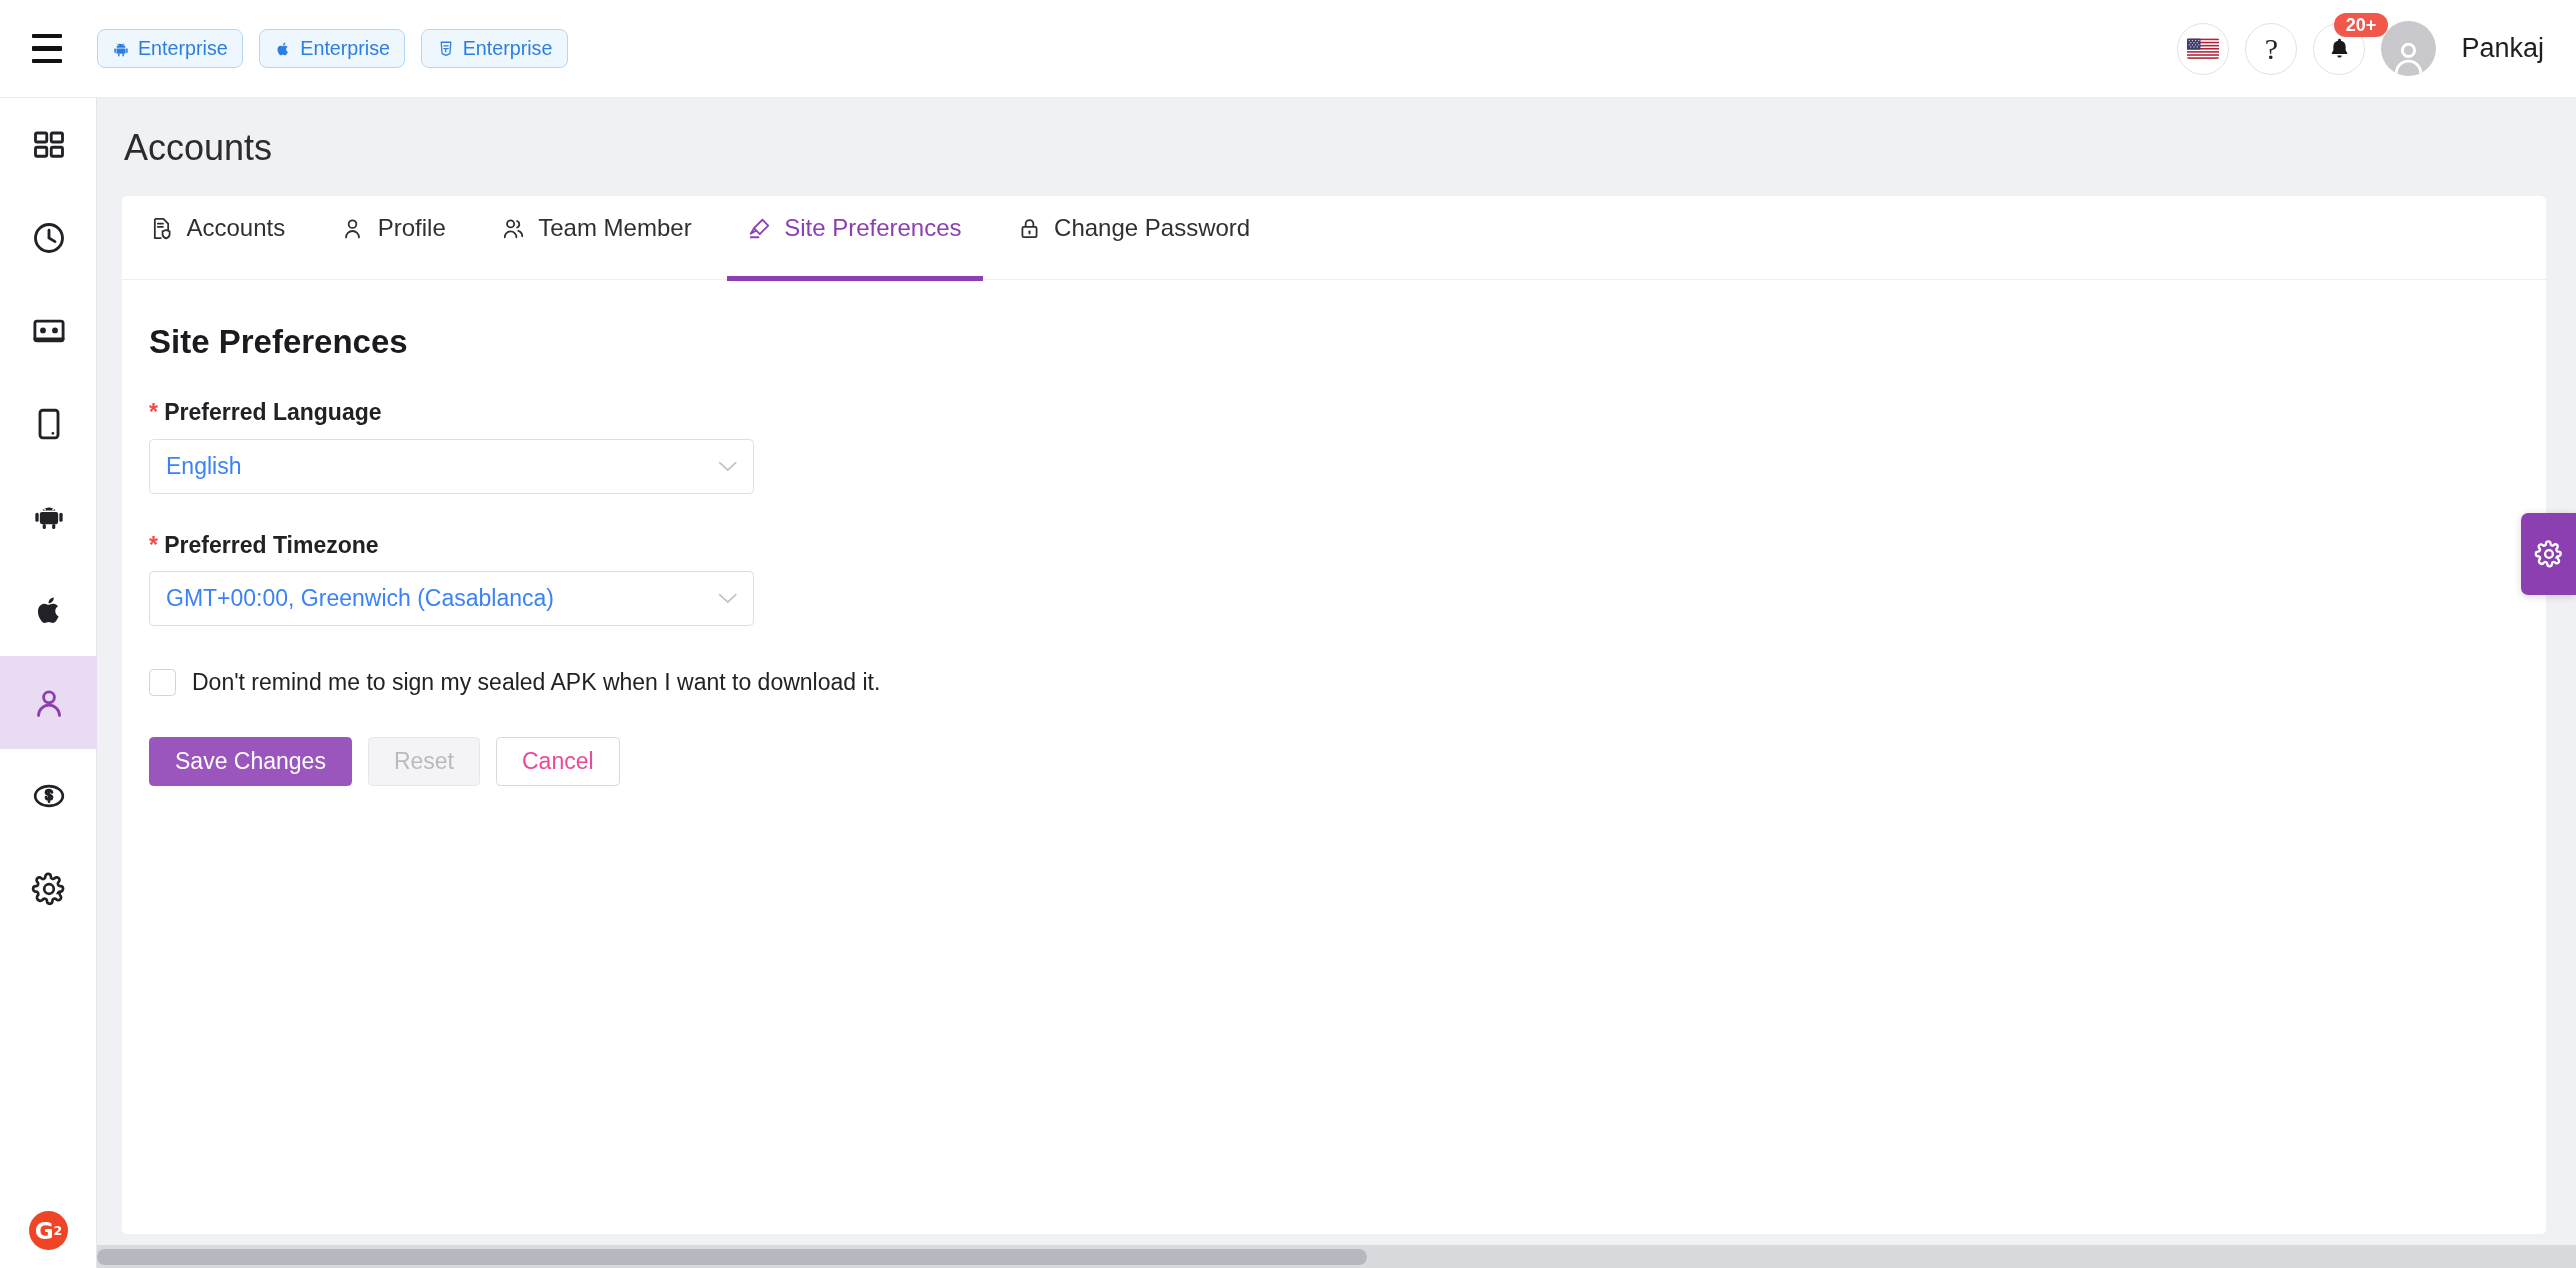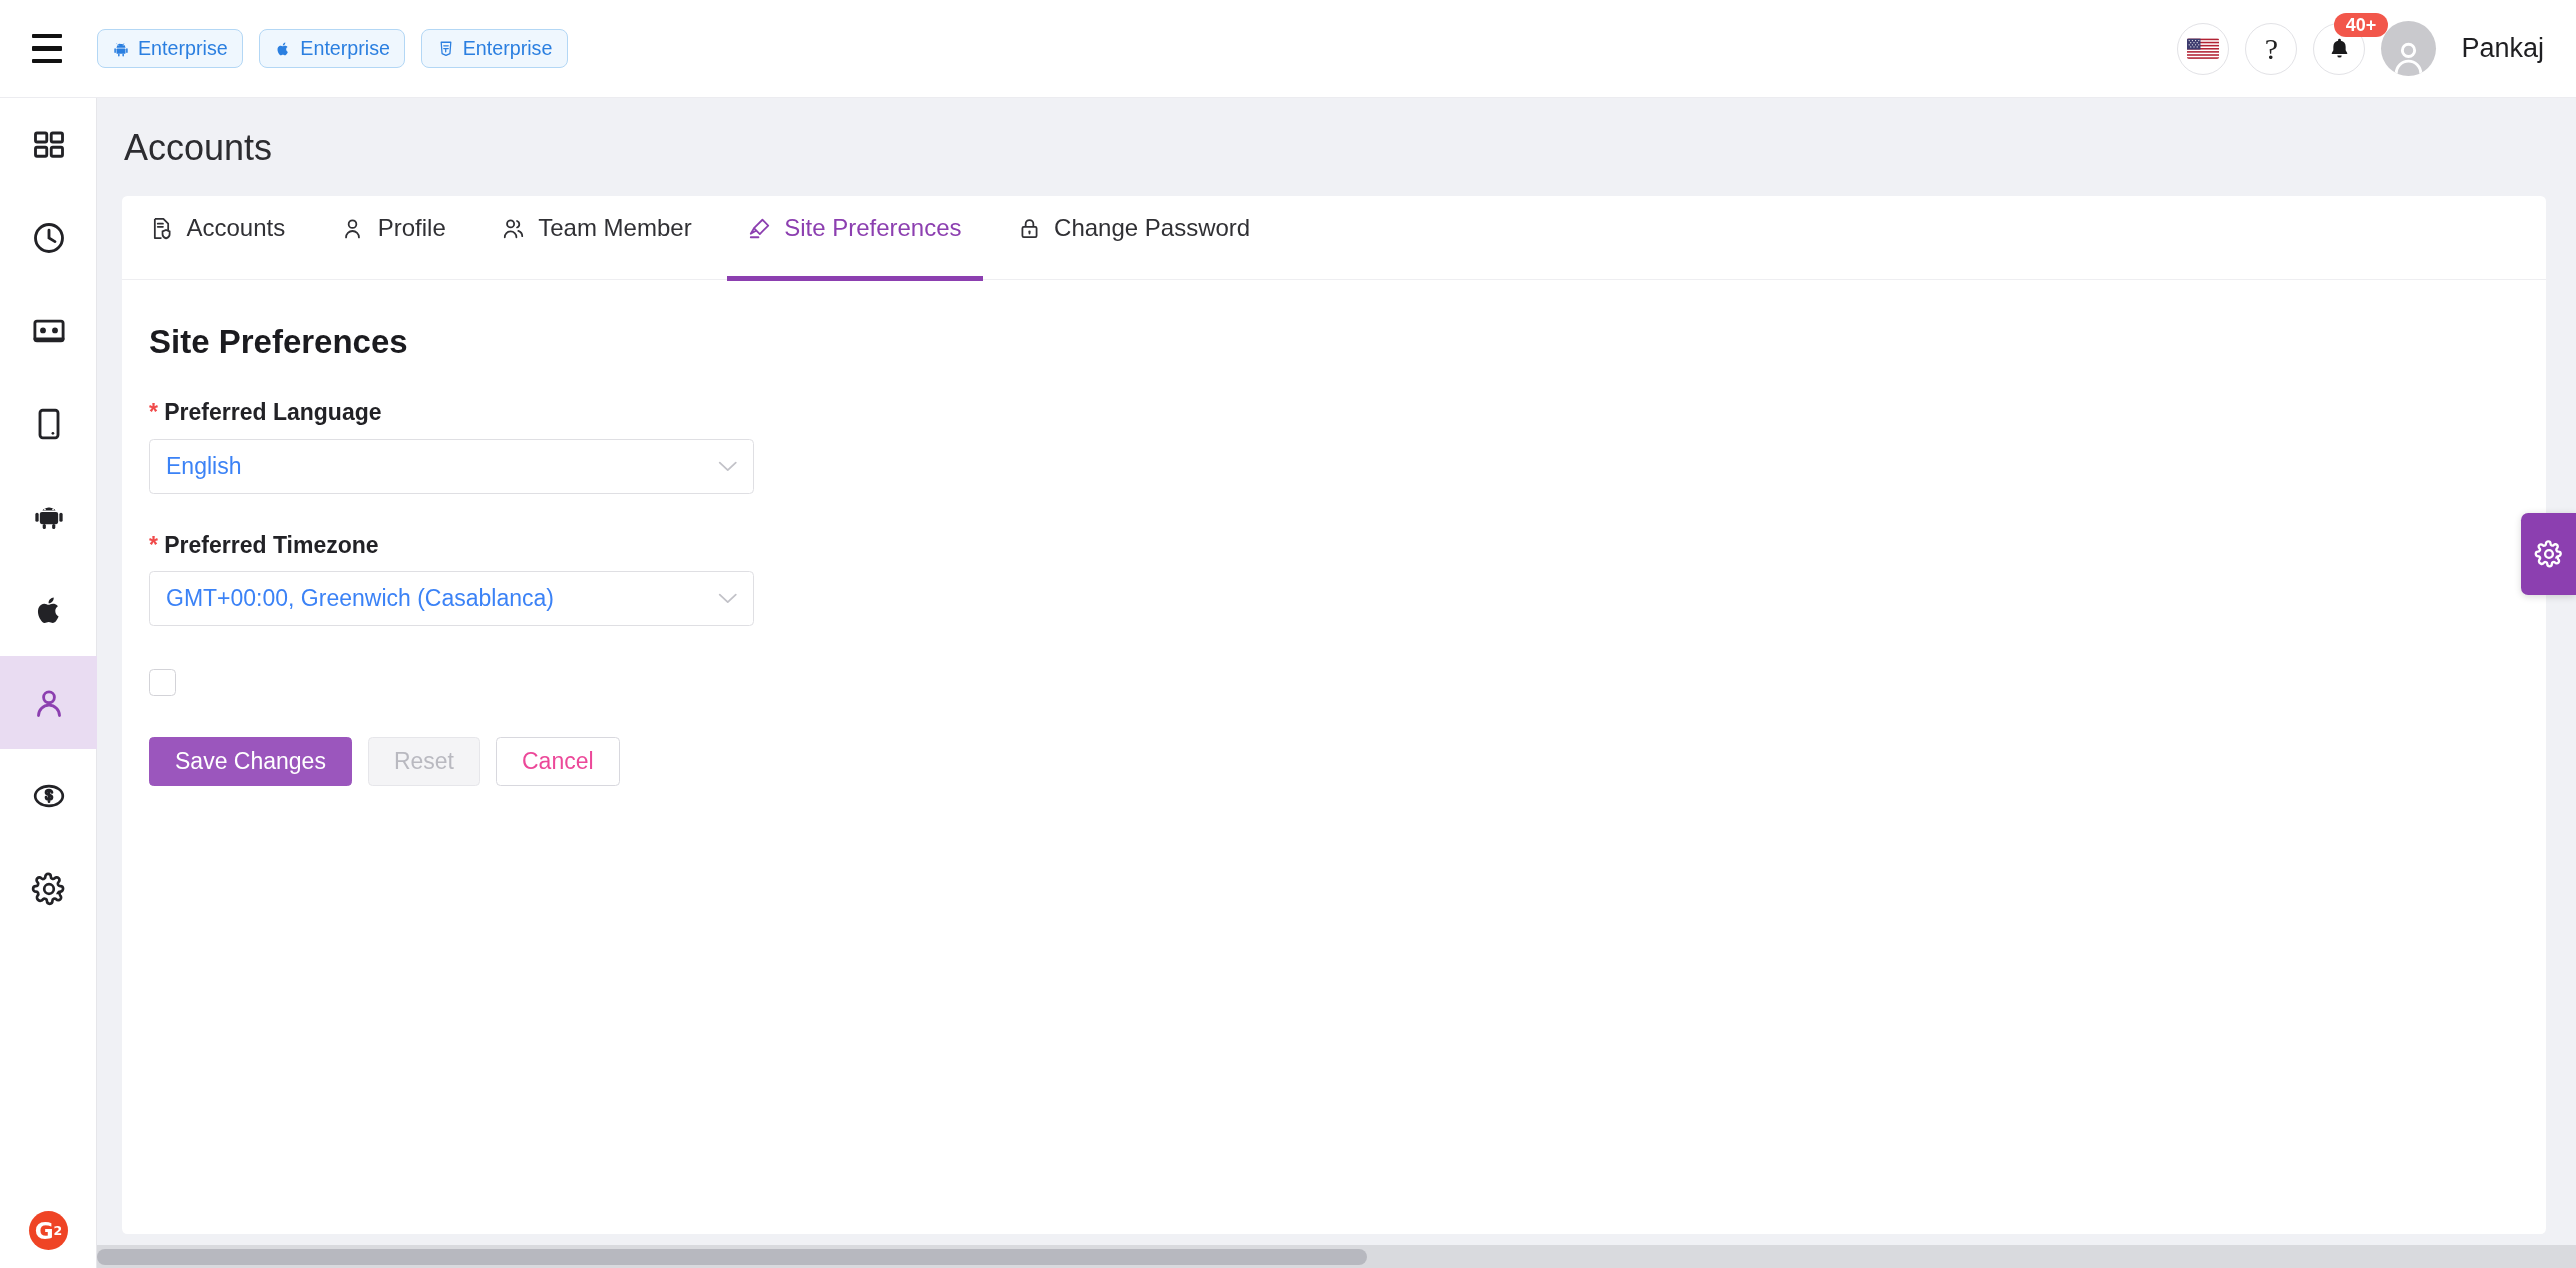--- a/index.html
+++ b/index.html
@@ -287,21 +287,21 @@
 
     <div class="circ-btn">
       <span class="qmark">?</span>
     </div>
 
     <div class="circ-btn">
       <svg class="bell" viewBox="0 0 24 24" fill="#1a1a1c">
         <path d="M12 2.6a1.35 1.35 0 0 1 1.35 1.35v.5A5.9 5.9 0 0 1 17.9 10.2v3.5l1.5 2.6a.7.7 0 0 1-.6 1.05H5.2a.7.7 0 0 1-.6-1.05l1.5-2.6v-3.5A5.9 5.9 0 0 1 10.65 4.45v-.5A1.35 1.35 0 0 1 12 2.6z"></path>
         <path d="M9.9 18.6h4.2a2.1 2.1 0 0 1-4.2 0z"></path>
       </svg>
-      <span class="notif-badge">40+</span>
+      <span class="notif-badge">20+</span>
     </div>
 
     <div class="avatar">
       <svg viewBox="0 0 24 24" fill="none" stroke="#ffffff" stroke-width="1.7">
         <circle cx="12" cy="9" r="3.6"></circle>
         <path d="M4.8 22.5a7.2 7.2 0 0 1 14.4 0" stroke-linecap="round"></path>
       </svg>
     </div>
 
     <div class="username">Pankaj</div>
@@ -466,20 +466,21 @@
       </div>
       <div class="select">
         <span class="val">GMT+00:00, Greenwich (Casablanca)</span>
         <svg class="chev" viewBox="0 0 24 14" fill="none" stroke="#c2c2c8" stroke-width="2">
           <path d="M3 3l9 8.4L21 3" stroke-linecap="round" stroke-linejoin="round"></path>
         </svg>
       </div>
 
       <div class="check-row">
         <div class="checkbox"></div>
+        <span class="check-label">Don't remind me to sign my sealed APK when I want to download it.</span>
       </div>
 
       <div class="buttons">
         <div class="btn btn-primary">Save Changes</div>
         <div class="btn btn-disabled">Reset</div>
         <div class="btn btn-default">Cancel</div>
       </div>
     </div>
   </div>
 

